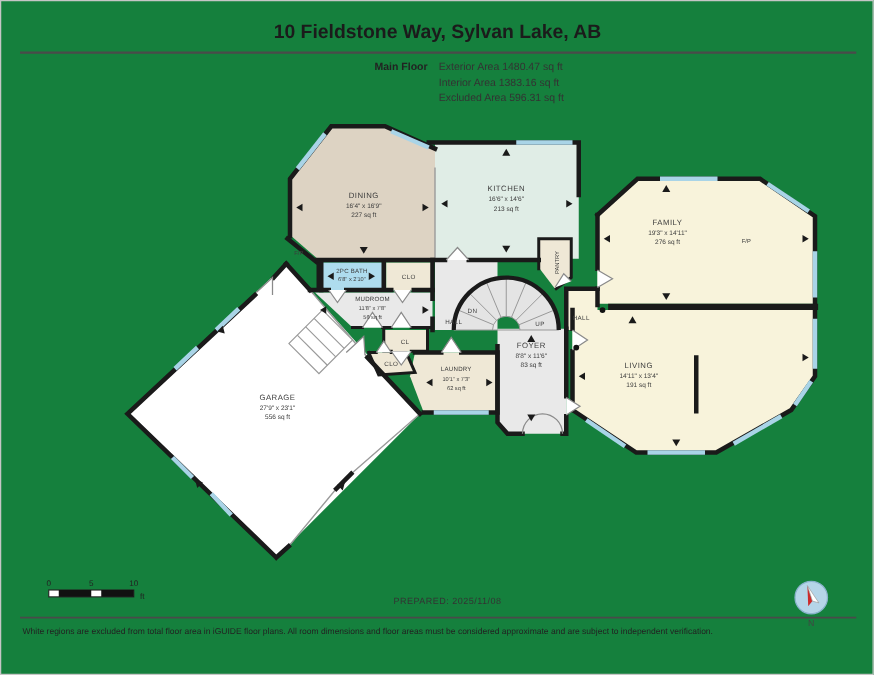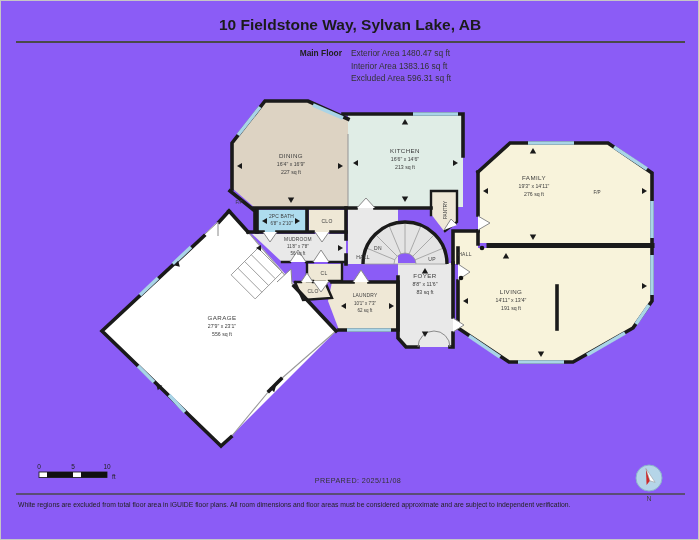--- a/index.html
+++ b/index.html
@@ -1,17 +1,17 @@
 <!DOCTYPE html>
 <html><head>
 <meta charset="utf-8">
 <style>
   html,body{margin:0;padding:0;background:#f3f3f3;}
   .page{
-    position:relative;width:699px;height:540px;background:#8b5cf6;
+    position:relative;width:699px;height:540px;background:#15803d;
     border:1px solid #c6c6c6;box-sizing:border-box;overflow:hidden;
     font-family:"Liberation Sans",sans-serif;
   }
   svg text{font-family:"Liberation Sans",sans-serif;fill:#3c3c3c;}
   .title{font-size:15.5px;font-weight:bold;fill:#1b1b1b;}
   .statb{font-size:8.4px;font-weight:bold;fill:#222;}
   .stat{font-size:8.4px;fill:#333;}
   .rname{font-size:6.2px;letter-spacing:.4px;}
   .rdim{font-size:5.2px;}
   .rnameS{font-size:4.9px;letter-spacing:.2px;}

